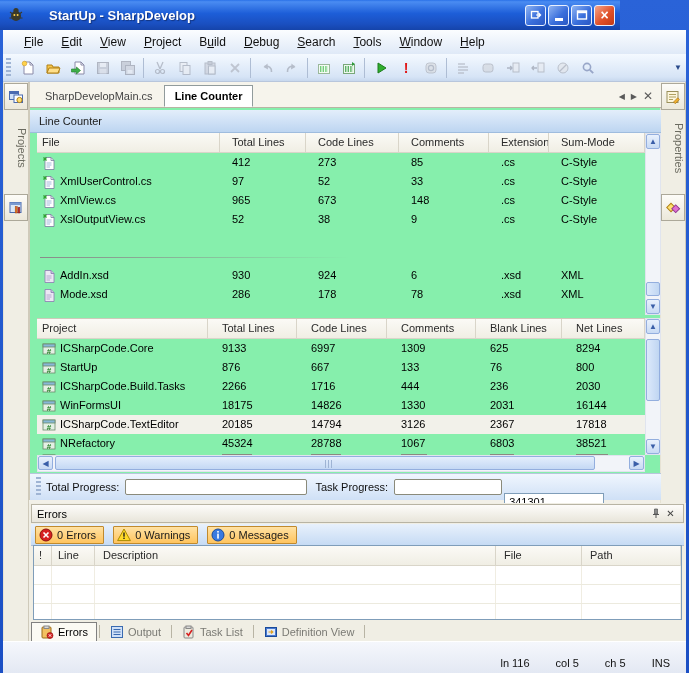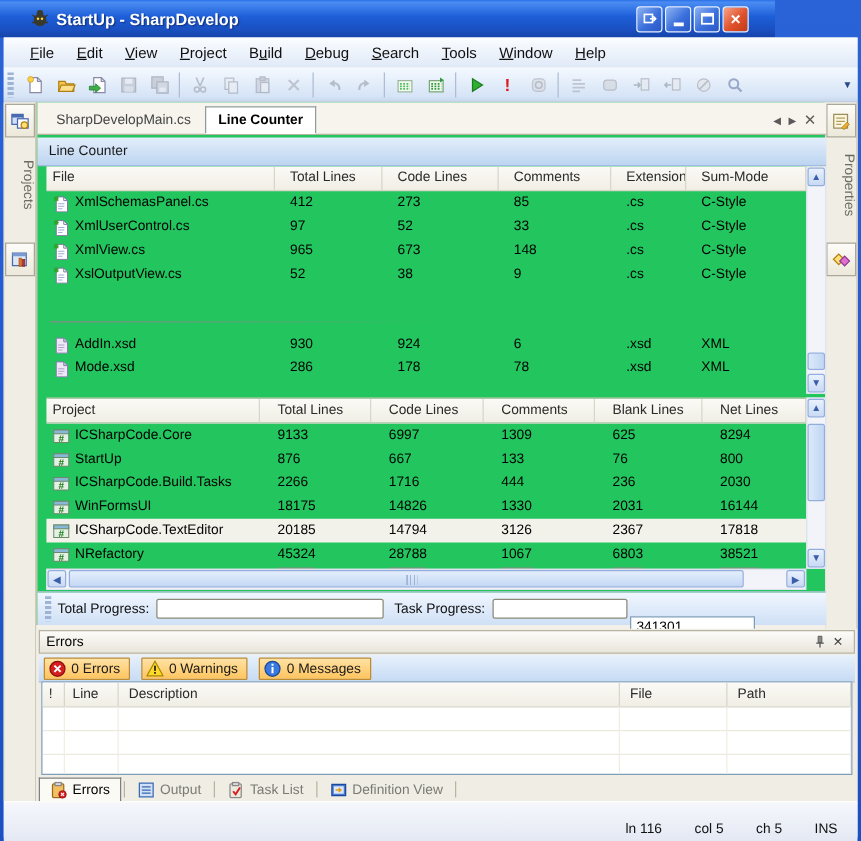--- a/index.html
+++ b/index.html
@@ -1,21 +1,21 @@
 <!DOCTYPE html>
 <html><head>
 <meta charset="utf-8">
 <style>
   html,body{margin:0;padding:0;background:#d8d4c8;font-family:"Liberation Sans",sans-serif;}
   *{box-sizing:border-box;}
   #win{position:relative;width:689px;height:673px;background:linear-gradient(180deg,#2a63d8,#1b4fc4);overflow:hidden;}
   
   #titlebar{position:absolute;left:0;top:0;width:620px;height:30px;
     background:linear-gradient(180deg,#2a71e8 0%,#4a8cf2 6%,#1d5ed8 45%,#1a4fc0 80%,#1544aa 100%);
-    display:flex;align-items:center;padding:0 21px;}
+    display:flex;align-items:center;padding:0 5px;gap:20px;}
   #titlebar .app-ic{width:18px;height:18px;margin:0 4px 0 2px;flex:0 0 auto;}
   #titlebar .ttl{color:#fff;font-weight:bold;font-size:13px;text-shadow:1px 1px 1px #12337e;flex:1;white-space:nowrap;}
   .winbtns{display:flex;gap:2px;}
   .wbtn{width:21px;height:21px;border:1px solid #e8f0ff;border-radius:3px;display:flex;align-items:center;justify-content:center;
     background:linear-gradient(135deg,#8fb4f2 0%,#3a6fdc 55%,#2a58c4 100%);cursor:default;}
   .wbtn.close{background:linear-gradient(135deg,#f6a58a 0%,#e0512a 55%,#c23a16 100%);}
   .wbtn .mglyph{display:block;width:8px;height:3px;background:#fff;margin-top:9px;}
   .wbtn .xglyph{color:#fff;font-weight:bold;font-size:14px;line-height:14px;}
   
   #client{position:absolute;left:3px;top:30px;width:683px;height:640px;background:#f2f0e8;}
@@ -33,21 +33,21 @@
   .toverflow{margin-left:auto;margin-right:2px;width:12px;height:22px;color:#2a4a8a;font-size:8px;display:flex;flex-direction:column;align-items:center;justify-content:center;line-height:5px;}
   
   .strip{position:absolute;background:#f0eee4;border-left:1px solid #e6e2d4;border-right:1px solid #cfcaba;}
   #lstrip{left:0;top:52px;width:26px;height:559px;}
   #rstrip{left:657px;top:52px;width:26px;height:421px;}
   .stab{width:24px;height:27px;margin:1px auto 0;border:1px solid #aca899;background:linear-gradient(180deg,#fdfcf8,#ece8da);
     display:flex;align-items:center;justify-content:center;}
   .vlabel{writing-mode:vertical-rl;font-size:11px;color:#6b6b60;margin:6px auto;display:block;text-align:center;width:100%;height:64px;}
   .stab2{margin-top:14px;}
   
-  #center{position:absolute;left:26px;top:52px;width:631px;height:418px;background:#22c55e;border-left:1px solid #cfcaba;}
+  #center{position:absolute;left:26px;top:52px;width:631px;height:418px;background:#86efac;border-left:1px solid #cfcaba;}
   
   #doctabs{position:absolute;left:0;top:0;width:631px;height:26px;background:#f6f4ec;border-bottom:1px solid #b8b4a4;display:flex;align-items:flex-end;padding-left:4px;}
   .dtab{height:22px;line-height:21px;padding:0 10px;font-size:11px;color:#444;border:1px solid transparent;}
   .dtab.active{background:#fff;border:1px solid #919b9c;border-bottom:1px solid #fff;font-weight:bold;color:#000;}
   .dnav{margin-left:auto;display:flex;align-items:center;gap:6px;padding:0 8px 6px 0;color:#5a5a5a;}
   .dnav span{font-size:8px;}
   .dnav .dx{font-size:12px;line-height:10px;}
   
   #lcheader{position:absolute;left:0;top:28px;width:631px;height:23px;
     background:linear-gradient(180deg,#e3eefb,#bdd5f1);border-bottom:1px solid #9fbcde;
@@ -449,21 +449,20 @@
           <div class="tr">
   <span class="td c1">
               <span class="fic ic">
                 <svg width="14" height="14" viewBox="0 0 14 14">
                   <path d="M3 1.5h6l3 3v9H3z" fill="#fff" stroke="#7a7aa0" stroke-width=".8"></path>
                   <path d="M9 1.5v3h3" fill="none" stroke="#7a7aa0" stroke-width=".8"></path>
                   <path d="M4.5 7h5M4.5 9h5M4.5 11h3.5" stroke="#9ab0d8" stroke-width=".9"></path>
                   <path d="M1 3h4M3 1v4M1.4 1.4l3.2 3.2M4.6 1.4L1.4 4.6" stroke="#2da52d" stroke-width=".9"></path>
                 </svg>
               </span>
-              <span>XmlSchemasPanel.cs</span>
             </span>
   <span class="td c2">412</span>
   <span class="td c3">273</span>
   <span class="td c4">85</span>
   <span class="td c5">.cs</span>
   <span class="td c6">C-Style</span>
           </div>
           <div class="tr">
   <span class="td c1">
               <span class="fic ic">

